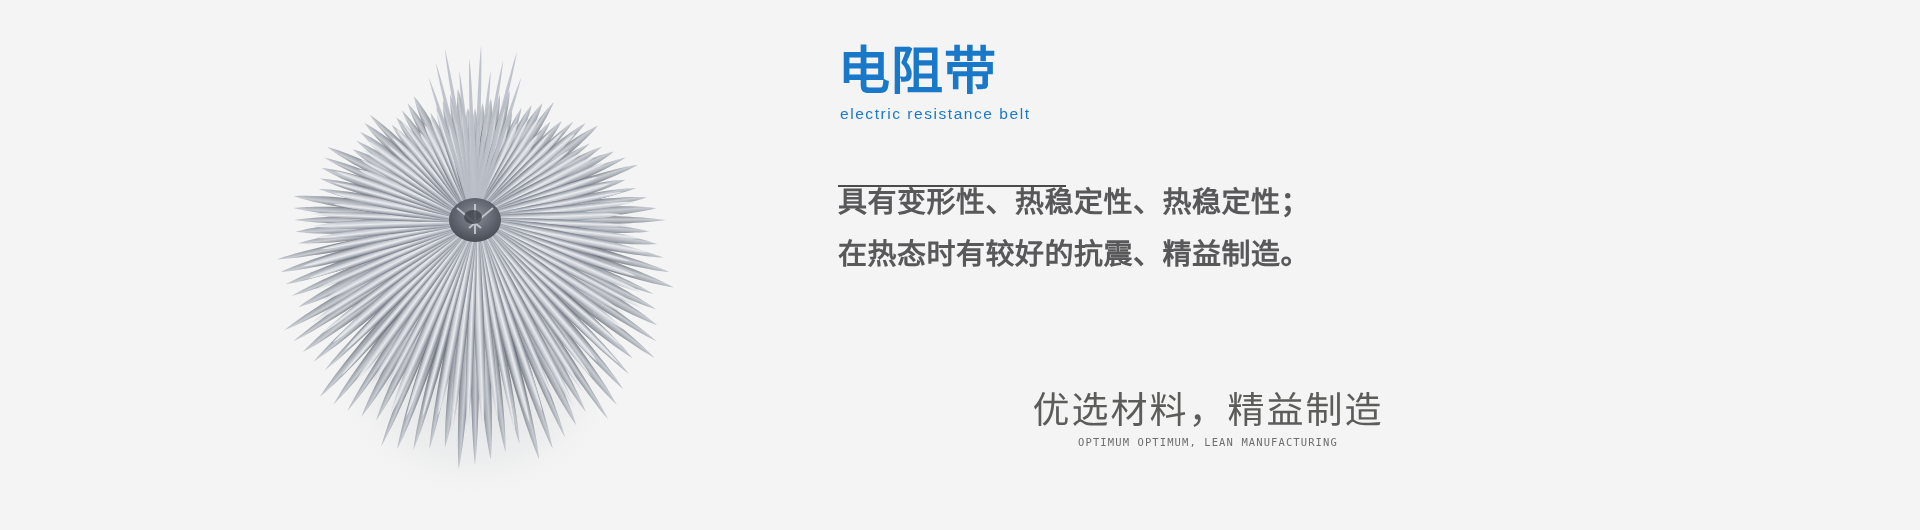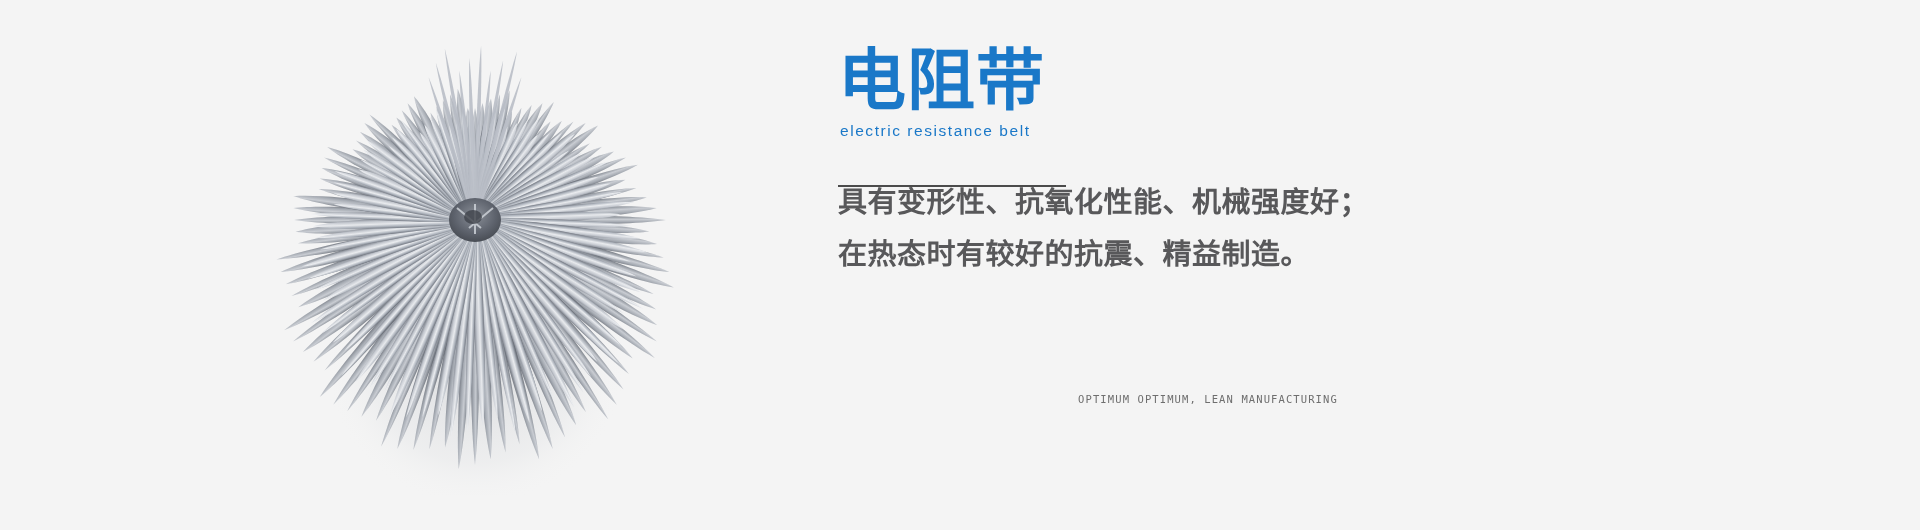--- a/index.html
+++ b/index.html
@@ -48,21 +48,21 @@
   }
 
   .title-block {
     position: absolute;
     left: 0;
     top: 44px;
     width: 420px;
   }
 
   .product-title {
-    font-size: 68px;
+    font-size: 52px;
     line-height: 1.06;
     font-weight: bold;
     color: #1a78c8;
     letter-spacing: 1px;
     margin: 0;
     white-space: nowrap;
   }
 
   .product-subtitle {
     margin: 6px 0 0 2px;
@@ -377,22 +377,23 @@
   <div class="content">
 
     <div class="title-block">
       <h1 class="product-title">电阻带</h1>
       <div class="product-subtitle">electric resistance belt</div>
     </div>
 
     <div class="title-divider"></div>
 
     <div class="feature-list">
-      <p class="feature-line">具有变形性、抗氧化性能、机械强度好；</p>
+      <p class="feature-line">具有变形性、热稳定性、热稳定性；</p>
       <p class="feature-line">在热态时有较好的抗震、精益制造。</p>
     </div>
 
     <div class="slogan-block">
+      <p class="slogan-cn">优选材料，精益制造</p>
       <div class="slogan-en">OPTIMUM OPTIMUM, LEAN MANUFACTURING</div>
     </div>
 
   </div>
 </div>
 
 </body></html>

